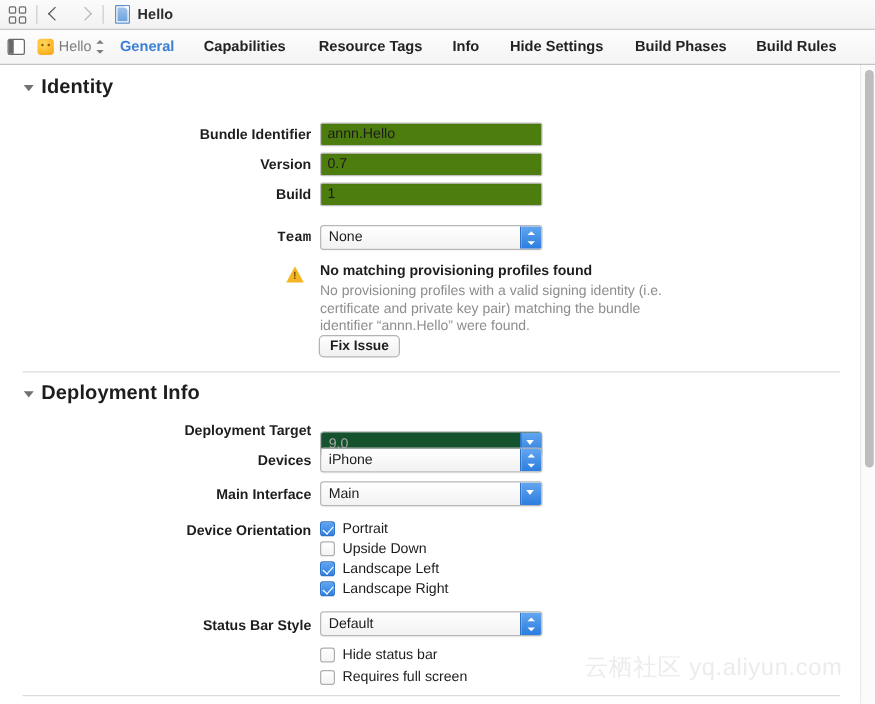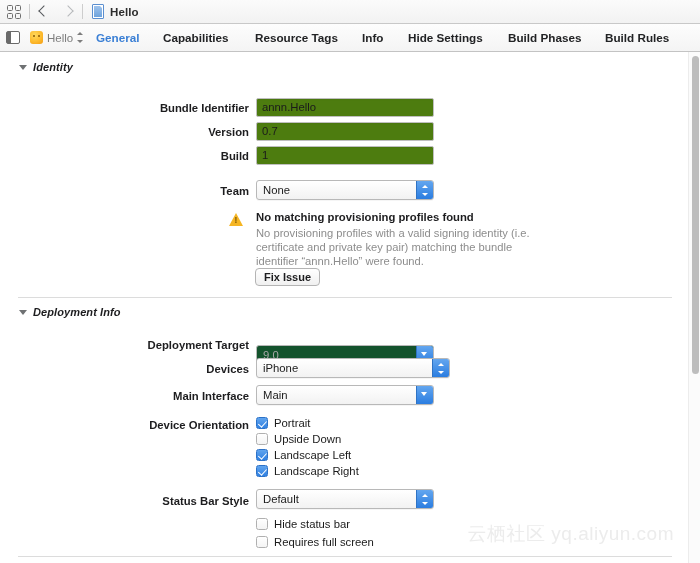--- a/index.html
+++ b/index.html
@@ -124,21 +124,21 @@
   }
 
   .disclosure {
     position: absolute; display: flex; align-items: center; cursor: default;
   }
   .tri {
     width: 0; height: 0; margin-right: 6px;
     border-left: 4.6px solid transparent; border-right: 4.6px solid transparent;
     border-top: 5.4px solid #6f7173;
   }
-  .sec-title { font-size: 11px; font-weight: bold; color: #1d1d1f; letter-spacing: .1px; font-style: italic; }
+  .sec-title { font-size: 16px; font-weight: bold; color: #1d1d1f; letter-spacing: .1px; }
 
   .divider {
     position: absolute; left: 18px; width: 654px; height: 1px; background: #dcdcdc;
   }
 
   .row-label {
     position: absolute; width: 240px; text-align: right;
     font-size: 11.3px; font-weight: bold; color: #1d1d1f; left: 9px;
   }
 
@@ -283,21 +283,21 @@
 
   <div class="row-label" style="top:50px;">Bundle Identifier</div>
   <div class="tfield" style="left:256px; top:46px; width:178px;">annn.Hello</div>
 
   <div class="row-label" style="top:74px;">Version</div>
   <div class="tfield" style="left:256px; top:70px; width:178px;">0.7</div>
 
   <div class="row-label" style="top:98px;">Build</div>
   <div class="tfield" style="left:256px; top:94px; width:178px;">1</div>
 
-  <div class="row-label" style="top:133px;">Team</div>
+  <div class="row-label" style="top:133px;font-family:Liberation Mono, monospace;">Team</div>
   <div class="popup" style="left:256px; top:128px; width:178px;">None
     <span class="btnbox updn"></span>
   </div>
 
   <div id="warn-tri" style="left:229px; top:161px;"></div>
   <div class="warn-head" style="left:256px; top:159px;">No matching provisioning profiles found</div>
   <div class="warn-body" style="left:256px; top:174px;">No provisioning profiles with a valid signing identity (i.e. certificate and private key pair) matching the bundle identifier “annn.Hello” were found.</div>
   <div id="fix-btn" style="left:255px; top:216px;">Fix Issue</div>
 
   <div class="divider" style="top:245px;"></div>
@@ -306,21 +306,21 @@
     <span class="tri"></span>
     <span class="sec-title">Deployment Info</span>
   </div>
 
   <div class="row-label" style="top:287px;">Deployment Target</div>
   <div class="popup disabled" style="left:256px; top:281px; width:178px;">9.0
     <span class="btnbox down"></span>
   </div>
 
   <div class="row-label" style="top:311px;">Devices</div>
-  <div class="popup" style="left:256px; top:306px; width:194px;">iPhone
+  <div class="popup" style="left:256px; top:306px; width:178px;">iPhone
     <span class="btnbox updn"></span>
   </div>
 
   <div class="row-label" style="top:338px;">Main Interface</div>
   <div class="popup" style="left:256px; top:333px; width:178px;">Main
     <span class="btnbox down"></span>
   </div>
 
   <div class="row-label" style="top:367px;">Device Orientation</div>
 

